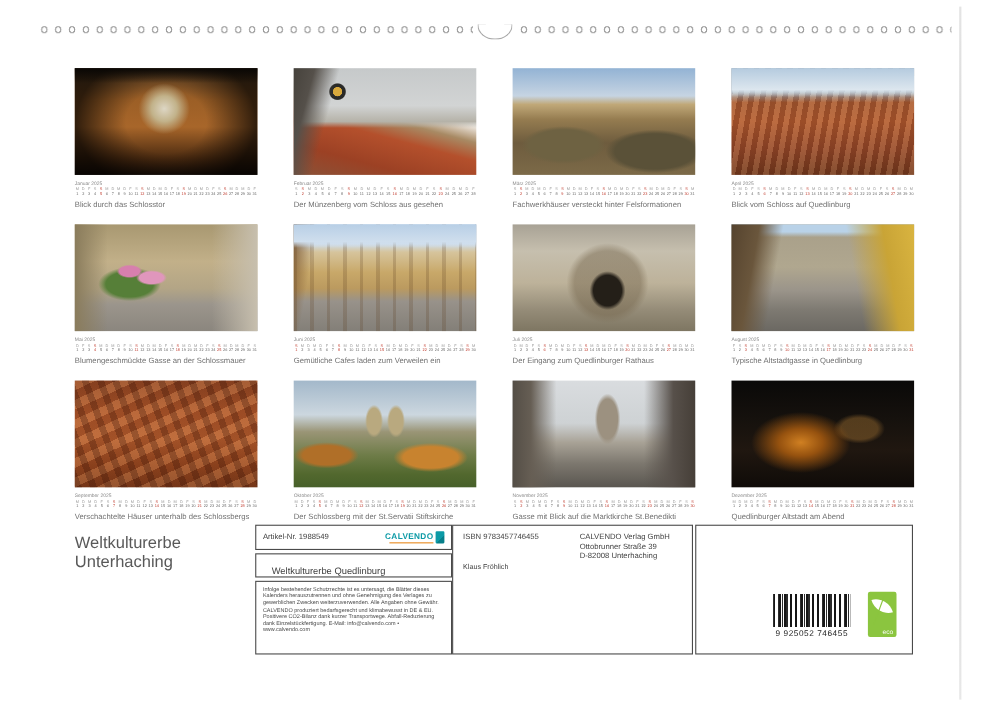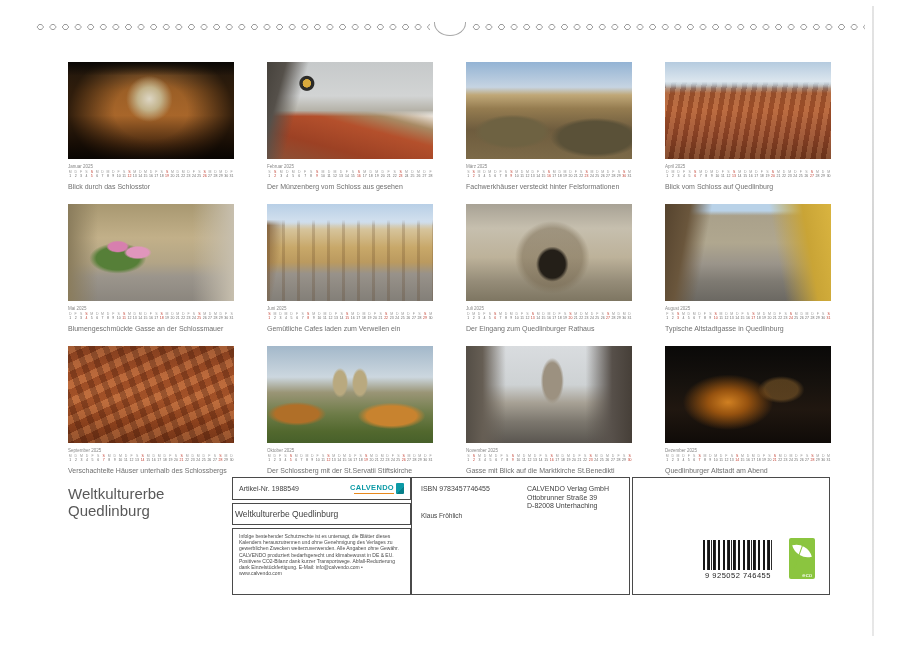--- a/index.html
+++ b/index.html
@@ -38,21 +38,21 @@
   .box-left { position:absolute; left:232px; top:477px; width:179px; height:118px;
     display:flex; flex-direction:column; gap:3px; }
   .b1 { height:23px; display:flex; justify-content:space-between; align-items:center;
     padding:0 6px; font-size:7px; color:#3f3f3f; }
   .logo { display:flex; align-items:center; gap:2px; }
   .logo-col { display:flex; flex-direction:column; }
   .logo-txt { color:#0c9aa6; font-weight:bold; font-size:7.5px; letter-spacing:.3px; }
   .logo-bar { height:1.5px; background:#e8891d; margin-top:.5px; width:90%; align-self:flex-end; }
   .logo-icon { width:8px; height:11px; border-radius:1px;
     background:linear-gradient(135deg,#0c9aa6 60%,#077f8a 60%); }
-  .b2 { height:22px; display:flex; align-items:center; padding:0 2px;
+  .b2 { height:22px; display:flex; align-items:flex-end; padding:0 14px;
     font-size:8.5px; color:#3f3f3f; }
   .b3 { flex:1; padding:4px 6px; font-size:5px; line-height:6.2px; color:#4a4a4a; }
 
   .box-mid { position:absolute; left:411px; top:477px; width:219px; height:118px;
     padding:7px 9px; display:flex; gap:14px; font-size:7px; color:#3f3f3f; }
   .mid-l { width:92px; }
   .author { margin-top:20px; font-size:6.5px; }
   .mid-r div { line-height:8.5px; }
 
   .box-right { position:absolute; left:632px; top:477px; width:198px; height:118px; }
@@ -1660,21 +1660,21 @@
               <b>31</b>
             </span>
           </div>
     </div>
     <div class="caption">Quedlinburger Altstadt am Abend</div>
   </div>
 </div>
 
   <div class="title">
     <div>Weltkulturerbe</div>
-    <div>Quedlinburg</div>
+    <div>Unterhaching</div>
   </div>
 
   <div class="box-left">
     <div class="box b1">
       <span>Artikel-Nr. 1988549</span>
       <span class="logo">
         <span class="logo-col">
           <span class="logo-txt">CALVENDO</span>
           <span class="logo-bar"></span>
         </span>

